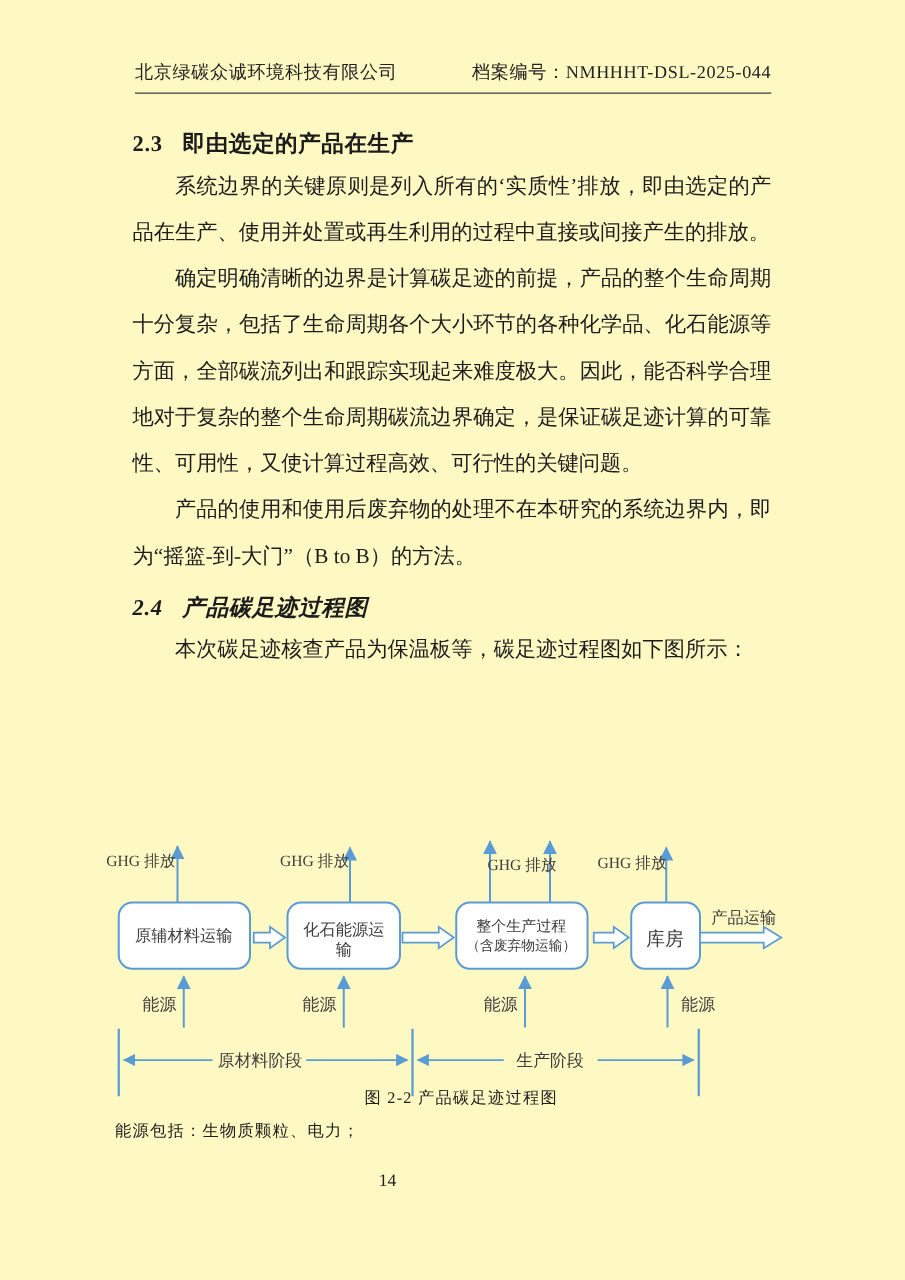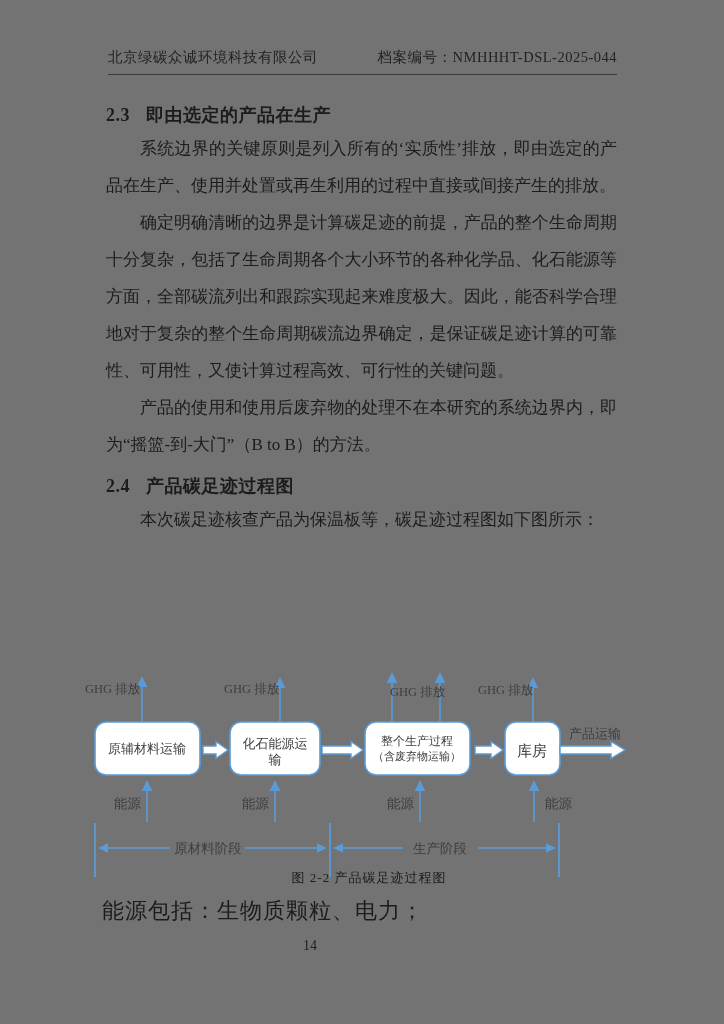--- a/index.html
+++ b/index.html
@@ -1,20 +1,20 @@
 <!DOCTYPE html>
 <html><head>
 <meta charset="utf-8">
 <style>
   * { margin:0; padding:0; box-sizing:border-box; }
   html,body { background:#ffffff; }
   .page {
     position:relative;
     width:724px; height:1024px;
-    background:#737373;
+    background:#fef9c3;
     font-family:"Liberation Serif","DejaVu Serif",serif;
     color:#1c1c1c;
     overflow:hidden;
   }
   
   .header {
     position:absolute; top:48px; left:108px; width:509px;
     display:flex; justify-content:space-between; align-items:flex-end;
     font-size:14.5px; letter-spacing:.5px;
     border-bottom:1.5px solid #3a3a3a; padding-bottom:7px;
@@ -27,31 +27,31 @@
   .sec-heading {
     font-size:18px; font-weight:bold; line-height:30px; padding-top:4px;
     letter-spacing:.5px;
   }
   .sec-heading .sec-num { margin-right:16px; }
   .para {
     font-size:17px; line-height:37px;
     text-align:justify; text-justify:inter-character;
     text-indent:2em;
   }
-  .sec-heading.second { margin-top:4px; }
+  .sec-heading.second { margin-top:4px;font-style:italic; }
   
   .diagram-svg { position:absolute; top:665px; left:0; }
   .figure-caption {
     position:absolute; top:869px; left:0; width:724px;
     text-align:center; padding-left:14px;
     font-size:13px; color:#1c1c1c; letter-spacing:1px;
   }
   .energy-note {
-    position:absolute; top:896px; left:102px;
-    font-size:22px; letter-spacing:1px;
+    position:absolute; top:896px; left:92px;
+    font-size:13px; letter-spacing:1px;
   }
   .page-number {
     position:absolute; top:938px; left:0; width:620px;
     text-align:center; font-size:14px; color:#222;
   }
   svg text { font-family:"Liberation Serif","DejaVu Serif",serif; fill:#3d3d3d; }
 </style>
 </head>
 <body>
 

